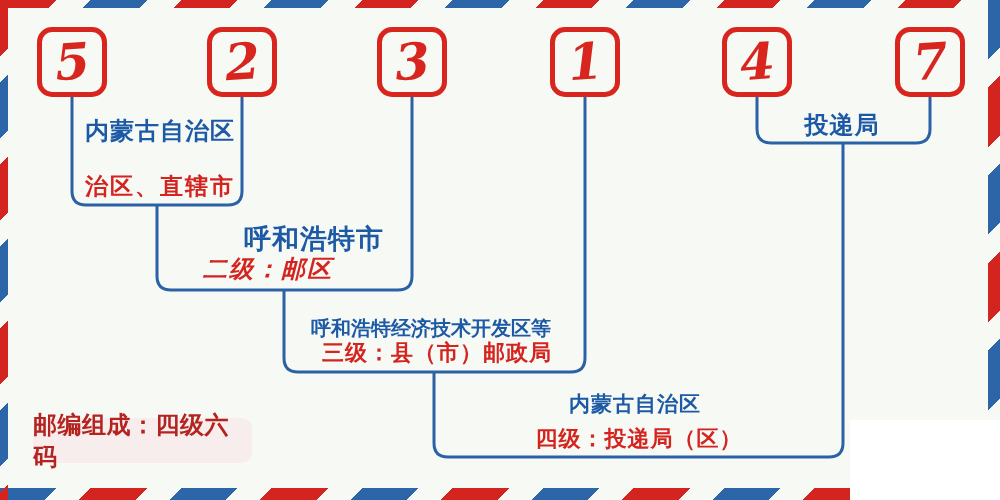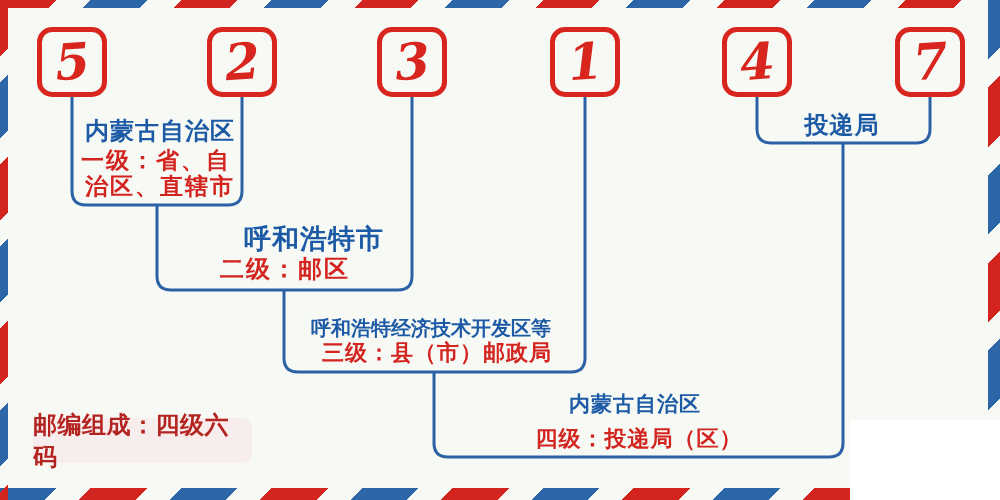--- a/index.html
+++ b/index.html
@@ -61,21 +61,21 @@
   .d1{left:37px;} .d2{left:207px;} .d3{left:377px;}
   .d4{left:550px;} .d5{left:722px;} .d6{left:895px;}
   
   .lbl{position:absolute;white-space:nowrap;transform:translateX(-50%);z-index:4;}
   .lbl-blue{color:#1c5aa6;font-weight:bold;}
   .lbl-red{color:#d42420;font-weight:bold;}
   .l1-name {left:160px;top:115px;font-size:24px;letter-spacing:1px;}
   .l1-rank1{left:156px;top:145px;font-size:23px;letter-spacing:2px;}
   .l1-rank2{left:160px;top:171px;font-size:23px;letter-spacing:2px;}
   .l2-name {left:288px;top:221px;font-size:27px;letter-spacing:1px;margin-left:26px;}
-  .l2-rank {left:285px;top:253px;font-size:24px;letter-spacing:2px;}
+  .l2-rank {left:268px;top:253px;font-size:24px;letter-spacing:2px;font-style:italic;}
   .l3-name {left:431px;top:315px;font-size:20px;letter-spacing:0px;}
   .l3-rank {left:437px;top:338px;font-size:22px;letter-spacing:1px;}
   .l4-name {left:635px;top:390px;font-size:21px;letter-spacing:1px;}
   .l4-rank {left:639px;top:424px;font-size:22px;letter-spacing:1px;}
   .l5-name {left:842px;top:109px;font-size:24px;letter-spacing:1px;}
   
   .badge{
     position:absolute;left:33px;top:418px;width:219px;height:45px;
     background:#f8eded;border-radius:10px;z-index:4;
     display:flex;align-items:center;
@@ -117,21 +117,20 @@
     <span class="digit">1</span>
   </div>
   <div class="digit-box d5">
     <span class="digit">4</span>
   </div>
   <div class="digit-box d6">
     <span class="digit">7</span>
   </div>
 
   <div class="lbl lbl-blue l1-name">内蒙古自治区</div>
-  <div class="lbl lbl-red l1-rank1">一级：省、自</div>
   <div class="lbl lbl-red l1-rank2">治区、直辖市</div>
 
   <div class="lbl lbl-blue l2-name">呼和浩特市</div>
   <div class="lbl lbl-red l2-rank">二级：邮区</div>
 
   <div class="lbl lbl-blue l3-name">呼和浩特经济技术开发区等</div>
   <div class="lbl lbl-red l3-rank">三级：县（市）邮政局</div>
 
   <div class="lbl lbl-blue l4-name">内蒙古自治区</div>
   <div class="lbl lbl-red l4-rank">四级：投递局（区）</div>

